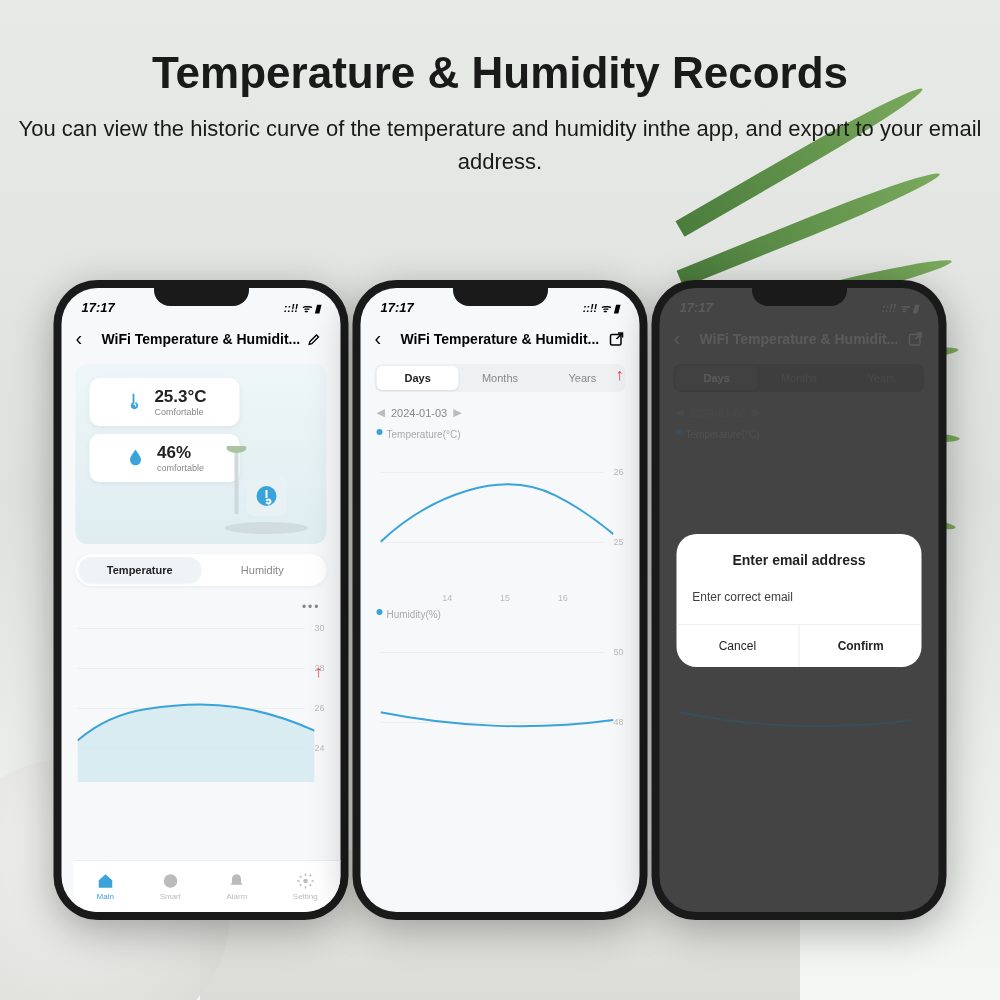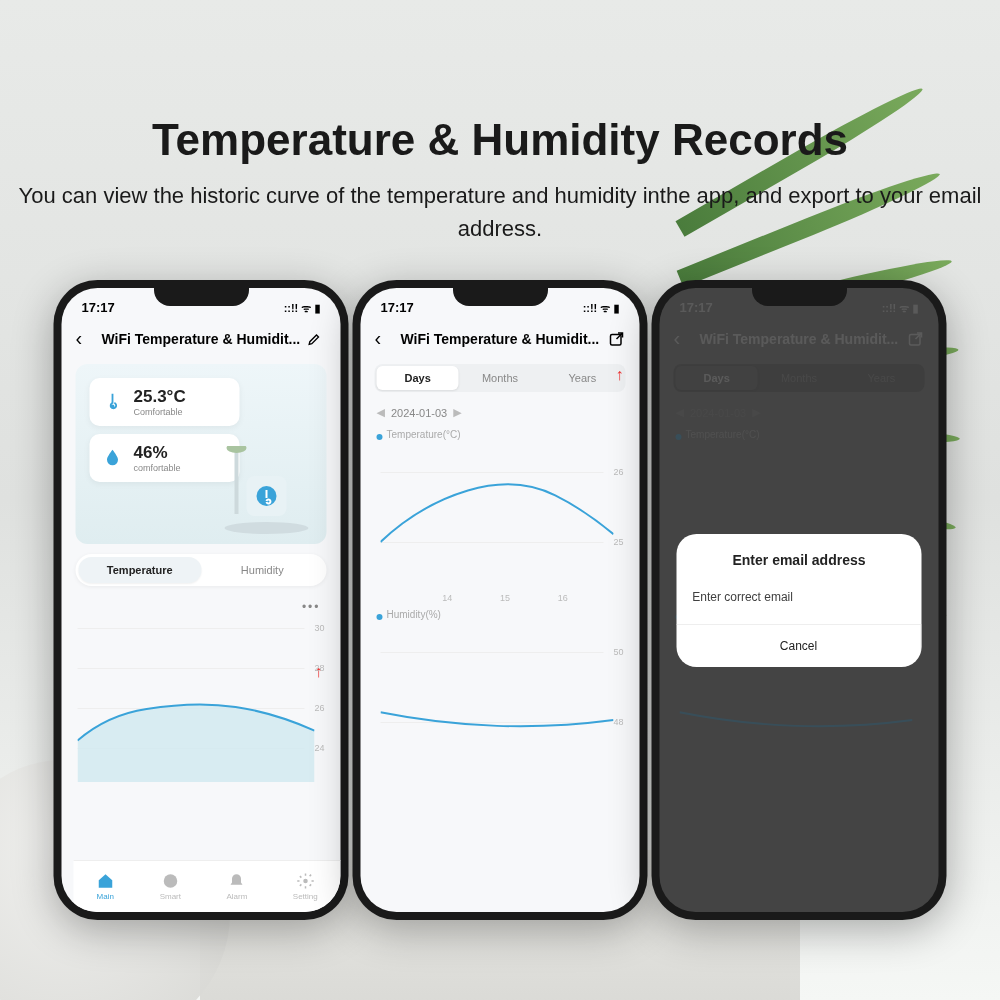--- a/index.html
+++ b/index.html
@@ -1,58 +1,58 @@
 <!DOCTYPE html>
 <html><head>
 <meta charset="utf-8">
 <style>
 * { margin: 0; padding: 0; box-sizing: border-box; font-family: -apple-system, BlinkMacSystemFont, "Segoe UI", Arial, sans-serif; }
 body { width: 1000px; height: 1000px; background: linear-gradient(180deg, #e8eae8 0%, #dfe1df 50%, #f5f7f5 100%); position: relative; overflow: hidden; }
 .bg-plant { position: absolute; right: -80px; top: 180px; width: 400px; height: 500px; z-index: 0; }
 .leaf { position: absolute; width: 280px; height: 18px; background: linear-gradient(90deg, #4a7c3c, #7aaa5c); border-radius: 0 50% 50% 0; transform-origin: left center; }
 .bg-rock { position: absolute; left: -50px; bottom: -40px; width: 280px; height: 280px; background: radial-gradient(ellipse at 40% 30%, #f0f0ee, #d4d4d0); border-radius: 40% 50% 45% 55%; z-index: 0; opacity:0.9;}
 .bg-pedestal { position: absolute; left: 50%; transform: translateX(-50%); bottom: -30px; width: 600px; height: 180px; background: linear-gradient(180deg, #e8e8e4, #d8d8d4); border-radius: 10px 10px 0 0; z-index: 0; }
-.headline { text-align: center; padding-top: 68px; position: relative; z-index: 2; margin-top: 47px; }
+.headline { text-align: center; padding-top: 48px; position: relative; z-index: 2; }
 .headline h1 { font-size: 44px; font-weight: 700; color: #1a1a1a; }
 .headline p { font-size: 22px; color: #1a1a1a; margin-top: 14px; line-height: 1.5; font-weight: 500;}
 .phones { position: absolute; left: 50%; transform: translateX(-50%); top: 280px; display: flex; gap: 4px; z-index: 3; }
 .phone { width: 295px; height: 640px; background: #1a1a1a; border-radius: 44px; padding: 8px; position: relative; box-shadow: 0 10px 40px rgba(0,0,0,0.3); }
 .phone-screen { width: 100%; height: 100%; background: #f7f8fa; border-radius: 36px; overflow: hidden; position: relative; }
 .phone.dimmed .phone-screen { background: #444; }
 .phone.dimmed .phone-screen > *:not(.modal-wrap) { opacity: 0.35; filter: brightness(0.6); }
 .notch { position: absolute; top: 0; left: 50%; transform: translateX(-50%); width: 95px; height: 26px; background: #1a1a1a; border-radius: 0 0 16px 16px; z-index: 20; }
-.status-bar { display: flex; justify-content: space-between; align-items: flex-start; padding: 12px 20px 4px; font-size: 13px; font-weight: 600; color: #000; }
+.status-bar { display: flex; justify-content: space-between; align-items: flex-start; padding: 12px 20px 4px; font-size: 13px; font-weight: 600; color: #000; font-style: italic; }
 .status-right { display: flex; gap: 3px; align-items: center; font-size: 11px;}
 .title-bar { display: flex; align-items: center; justify-content: space-between; padding: 8px 14px; }
 .title-bar .back { font-size: 20px; color: #000; width: 20px; }
 .title-bar .title { font-size: 14px; font-weight: 600; color: #000; flex: 1; text-align: left; padding-left: 6px; overflow: hidden; text-overflow: ellipsis; white-space: nowrap; }
 .title-bar .edit { width: 20px; }
 .export-icon { width: 18px; height: 18px; display: inline-block; }
 .arrow-up { color: #e33; font-size: 16px; font-weight: bold; position: absolute; }
 .hero-card { margin: 6px 14px; height: 180px; background: linear-gradient(180deg, #eef6f9, #dfedf0); border-radius: 12px; padding: 14px; position: relative; overflow: hidden; }
-.metric { background: #fff; border-radius: 10px; padding: 9px 12px; display: flex; align-items: center; gap: 10px; margin-bottom: 8px; width: 150px; box-shadow: 0 2px 6px rgba(0,0,0,0.05);}
+.metric { background: #fff; border-radius: 10px; padding: 9px 12px; display: flex; align-items: center; gap: 10px; margin-bottom: 8px; width: 150px; box-shadow: 0 2px 6px rgba(0,0,0,0.05); justify-content: center;}
 .metric .icon { width: 22px; height: 22px; display:flex; align-items:center; justify-content:center; }
 .metric .value { font-size: 17px; font-weight: 700; color: #222; }
 .metric .sub { font-size: 9px; color: #888; }
 .seg { display: flex; background: #fff; border-radius: 18px; margin: 10px 14px; padding: 3px; box-shadow: 0 1px 4px rgba(0,0,0,0.06);}
 .seg-item { flex: 1; text-align: center; font-size: 11px; padding: 7px 0; color: #888; border-radius: 14px; }
 .seg-item.active { background: #eef3f6; color: #222; font-weight: 600; box-shadow: 0 1px 2px rgba(0,0,0,0.06);}
 .more-dots { text-align: right; padding: 4px 20px 0; color: #888; font-size: 12px; letter-spacing: 2px;}
 .chart-area { position: relative; height: 170px; margin: 4px 8px 0 4px; }
 .y-tick { position: absolute; right: 8px; font-size: 9px; color: #bbb; }
 .grid-line { position: absolute; left: 12px; right: 28px; height: 1px; background: #eee; }
 .tab-bar { position: absolute; bottom: 0; left: 12px; right: 0; height: 52px; background: #fff; display: flex; justify-content: space-around; align-items: center; border-top: 1px solid #eee; }
 .tab { display: flex; flex-direction: column; align-items: center; font-size: 8px; color: #bbb; gap: 2px;}
 .tab.active { color: #3aa3d9; }
 .tab-ico { width: 18px; height: 18px; }
 .seg2 { display: flex; background: #eef0f2; border-radius: 8px; margin: 6px 14px; padding: 2px; }
 .seg2-item { flex: 1; text-align: center; font-size: 11px; padding: 6px 0; color: #888; border-radius: 6px; }
 .seg2-item.active { background: #fff; color: #222; font-weight: 600; box-shadow: 0 1px 2px rgba(0,0,0,0.08);}
 .date-nav { padding: 8px 16px; font-size: 11px; color: #888; display: flex; align-items: center; gap: 6px;}
-.section-label { padding: 2px 16px; font-size: 10px; color: #aaa; display:flex; align-items:flex-end; gap:4px;}
+.section-label { padding: 2px 16px; font-size: 10px; color: #aaa; display:flex; align-items:flex-start; gap:4px;}
 .dot-legend { width:6px; height:6px; border-radius:50%; background:#3aa3d9; display:inline-block;}
 .chart2 { position: relative; height: 165px; margin: 0 8px; }
 .x-tick { position: absolute; bottom: 4px; font-size: 9px; color: #bbb; }
 .modal-wrap { position: absolute; inset: 0; display: flex; align-items: center; justify-content: center; z-index: 30; }
 .modal { background: #fff; border-radius: 20px; width: 88%; overflow: hidden; opacity:1 !important; filter:none !important;}
 .modal-title { text-align: center; font-size: 14px; font-weight: 600; padding: 18px 12px 22px; color:#222;}
 .modal-input { padding: 0 16px 20px; font-size: 12px; color: #404040; }
 .modal-actions { display: flex; border-top: 1px solid #eee; }
 .modal-btn { flex: 1; text-align: center; padding: 14px 0; font-size: 12px; color:#222;}
 .modal-btn:first-child { border-right: 1px solid #eee; }
@@ -284,19 +284,20 @@
         <path d="M0 88 Q60 100 120 102 Q180 104 240 96" fill="none" stroke="#3aa3d9" stroke-width="2"></path>
       </svg>
     </div>
 
     <div class="modal-wrap">
       <div class="modal">
         <div class="modal-title">Enter email address</div>
         <div class="modal-input">Enter correct email</div>
         <div class="modal-actions">
           <div class="modal-btn">Cancel</div>
+          <div class="modal-btn bold">Confirm</div>
         </div>
       </div>
     </div>
   </div>
 </div>
 
 </div>
 
 </body></html>

